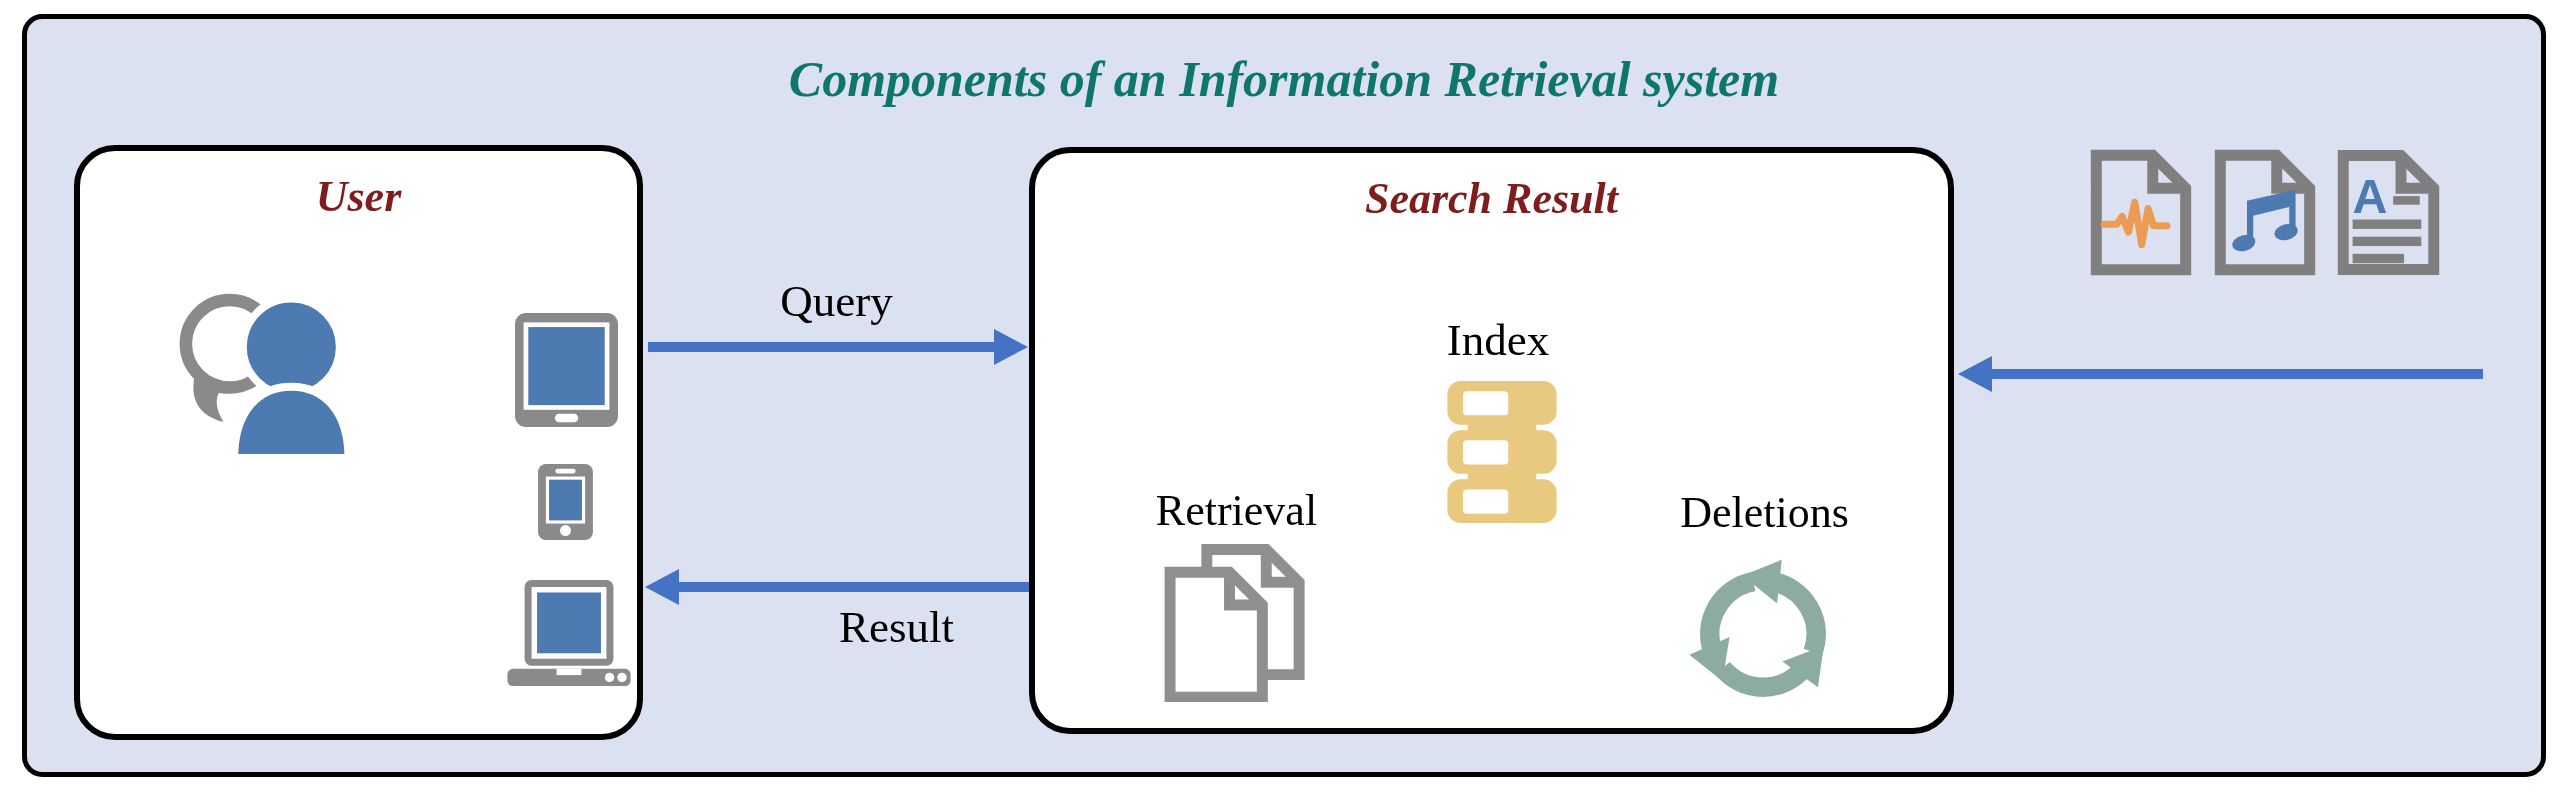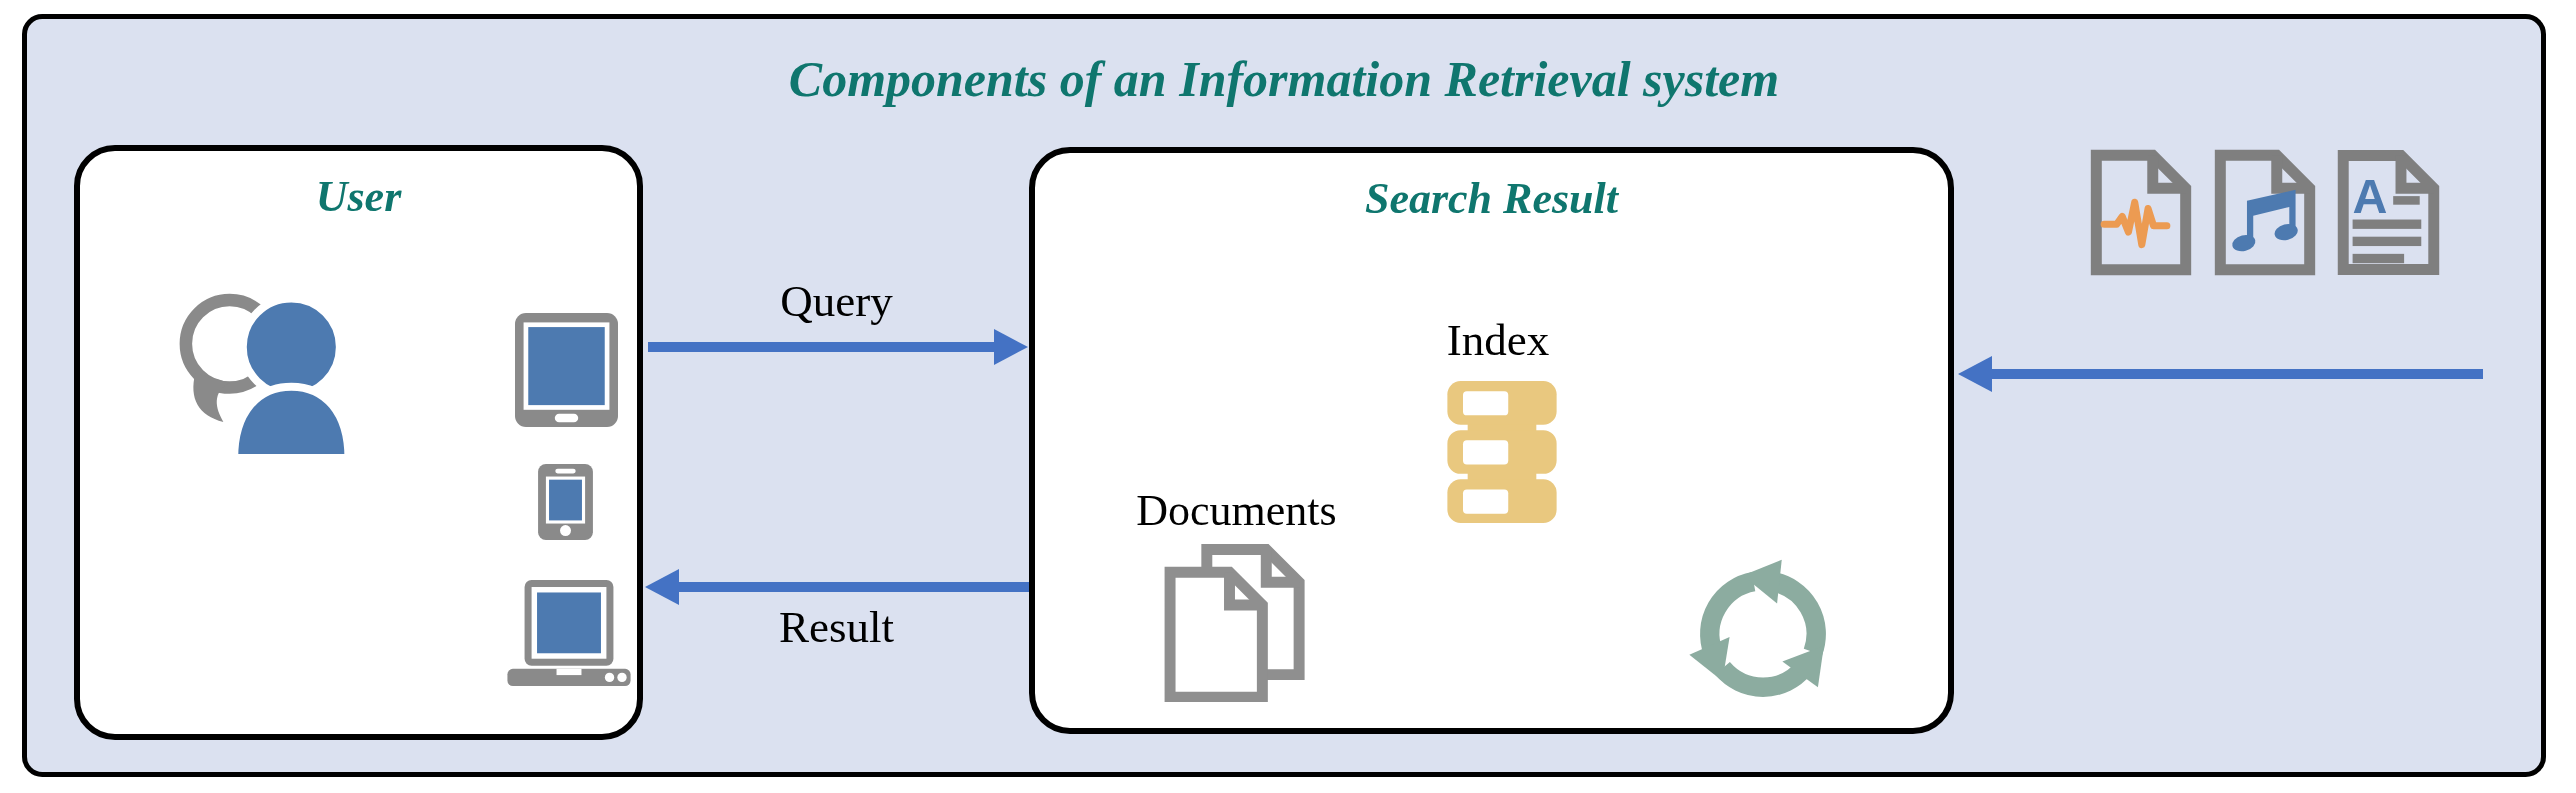--- a/index.html
+++ b/index.html
@@ -18,21 +18,21 @@
   }
   
   .node-box{
     position:absolute;background:#ffffff;border:6.3px solid #000;
     border-radius:41px;box-sizing:border-box;
   }
   .box-user{left:74px;top:145px;width:569px;height:595px;}
   .box-search{left:1029px;top:147px;width:925px;height:587px;}
   .box-title{
     position:absolute;left:0;top:20.3px;width:100%;text-align:center;
-    font-size:44px;font-weight:bold;font-style:italic;color:#0f766e;
+    font-size:44px;font-weight:bold;font-style:italic;color:#7f1d1d;
   }
   .plain-label{
     position:absolute;text-align:center;font-size:44px;color:#000;white-space:nowrap;
   }
   
   .arrow-line{position:absolute;height:10.2px;background:#4472c4;}
   .arrow-head-right{
     position:absolute;width:0;height:0;
     border-top:18px solid transparent;border-bottom:18px solid transparent;
     border-left:34px solid #4472c4;
@@ -89,51 +89,52 @@
     <circle cx="131" cy="125" r="6" fill="#ffffff"></circle>
     <circle cx="147" cy="125" r="6" fill="#ffffff"></circle>
   </svg>
 
   <div class="plain-label" style="left:719px;top:275px;width:235px;font-size:45px;">Query</div>
   <div>
     <div class="arrow-line" style="left:648px;top:342px;width:349px;"></div>
     <div class="arrow-head-right" style="left:994px;top:329px;"></div>
   </div>
 
-  <div class="plain-label" style="left:719px;top:601px;width:235px;font-size:45px;">Result</div>
+  <div class="plain-label" style="left:719px;top:601px;width:235px;font-size:45px;text-align:right;">Result</div>
   <div>
     <div class="arrow-head-left" style="left:645px;top:569px;"></div>
     <div class="arrow-line" style="left:677px;top:582px;width:352px;"></div>
   </div>
 
   <div class="node-box box-search">
     <div class="box-title">Search Result</div>
   </div>
 
   <div class="plain-label" style="left:1420px;top:314px;width:156px;font-size:45px;">Index</div>
   <svg class="icon" style="left:1447px;top:381px;" width="110" height="142" viewBox="0 0 140 182">
     <rect x="26" y="40" width="88" height="100" fill="#e9c87f"></rect>
     <rect x="0" y="0" width="140" height="56" rx="17" fill="#e9c87f"></rect>
     <rect x="0" y="63" width="140" height="56" rx="17" fill="#e9c87f"></rect>
     <rect x="0" y="126" width="140" height="56" rx="17" fill="#e9c87f"></rect>
     <rect x="20" y="13" width="58" height="31" rx="5" fill="#ffffff"></rect>
     <rect x="20" y="76" width="58" height="31" rx="5" fill="#ffffff"></rect>
     <rect x="20" y="139" width="58" height="31" rx="5" fill="#ffffff"></rect>
   </svg>
 
-  <div class="plain-label" style="left:1119px;top:485px;width:235px;">Documents</div>
+  <div class="plain-label" style="left:1119px;top:485px;width:235px;">Retrieval</div>
   <svg class="icon" style="left:1162px;top:544px;" width="153" height="158" viewBox="0 0 195 202">
     <g stroke="#8f8f8f" stroke-width="14" fill="#ffffff" stroke-linejoin="miter">
       <path d="M57,7 H133 L175,49 V167 H57 Z"></path>
       <path d="M133,7 V49 H175" fill="none"></path>
       <path d="M10,36 H86 L128,78 V196 H10 Z"></path>
       <path d="M86,36 V78 H128" fill="none"></path>
     </g>
   </svg>
 
+  <div class="plain-label" style="left:1647px;top:487px;width:235px;">Deletions</div>
   <svg class="icon" style="left:1688px;top:555px;" width="150" height="158" viewBox="0 0 192 202">
     <g fill="none" stroke="#8caca0" stroke-width="25">
       <path d="M160,124 A68,68 0 0 0 108,34"></path>
       <path d="M160,124 A68,68 0 0 0 108,34" transform="rotate(120 96 101)"></path>
       <path d="M160,124 A68,68 0 0 0 108,34" transform="rotate(240 96 101)"></path>
     </g>
     <g fill="#8caca0">
       <polygon points="70,26 120,6 114,62"></polygon>
       <polygon points="70,26 120,6 114,62" transform="rotate(120 96 101)"></polygon>
       <polygon points="70,26 120,6 114,62" transform="rotate(240 96 101)"></polygon>

